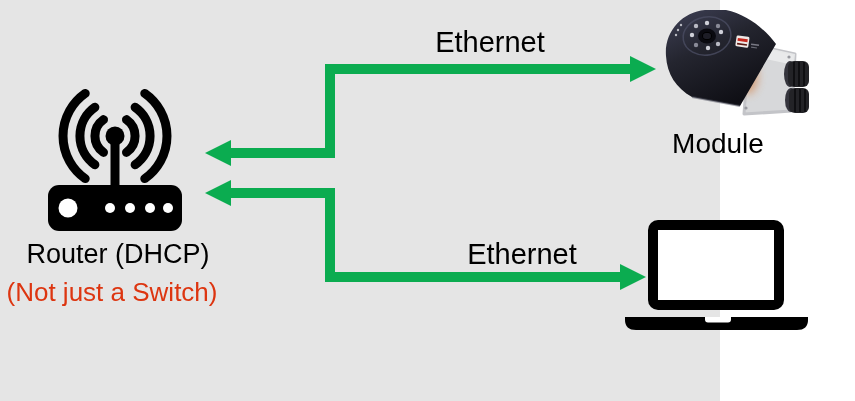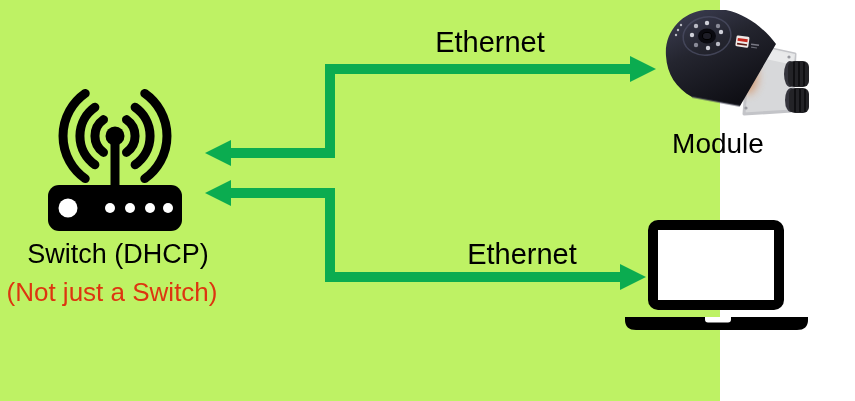--- a/index.html
+++ b/index.html
@@ -5,21 +5,21 @@
   html, body {
     margin: 0; padding: 0;
     width: 855px; height: 401px;
     background: #ffffff;
     font-family: "Liberation Sans", sans-serif;
     overflow: hidden;
   }
   .canvas {
     position: relative;
     width: 720px; height: 401px;
-    background: #bef264;
+    background: #e5e5e5;
   }
   .abs { position: absolute; }
   .lbl {
     position: absolute;
     transform: translateX(-50%);
     white-space: nowrap;
     color: var(--label_black, #000);
     line-height: 1.1;
   }
   .lbl-ethernet-top    { left: 490px; top: 27px;  font-size: 29px; }
@@ -154,17 +154,17 @@
       <rect x="36" y="14" width="116" height="70" fill="#ffffff"></rect>
     </g>
     <g>
       <path class="ink" d="M 3,101 H 186 V 104 Q 186,114 175,114 H 14 Q 3,114 3,104 Z"></path>
       <path d="M 83,101 h 26 v 2.5 a 3,3 0 0 1 -3,3 h -20 a 3,3 0 0 1 -3,-3 z" fill="#ffffff"></path>
     </g>
   </svg>
 
   <div class="lbl lbl-ethernet-top">Ethernet</div>
   <div class="lbl lbl-ethernet-bottom">Ethernet</div>
-  <div class="lbl lbl-router">Switch (DHCP)</div>
+  <div class="lbl lbl-router">Router (DHCP)</div>
   <div class="lbl lbl-module">Module</div>
   <div class="lbl lbl-router-sub">(Not just a Switch)</div>
 
 </div>
 
 </body></html>

